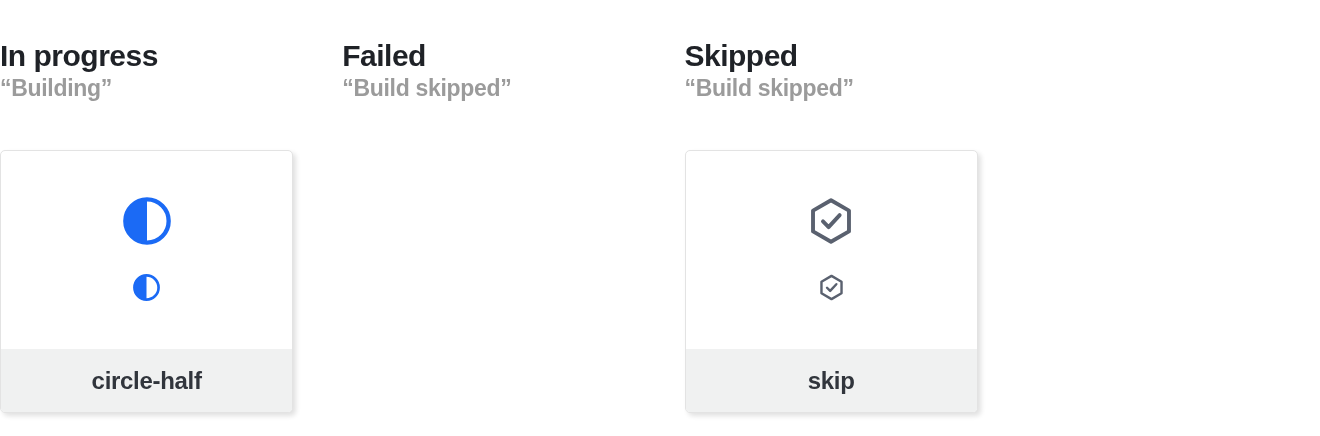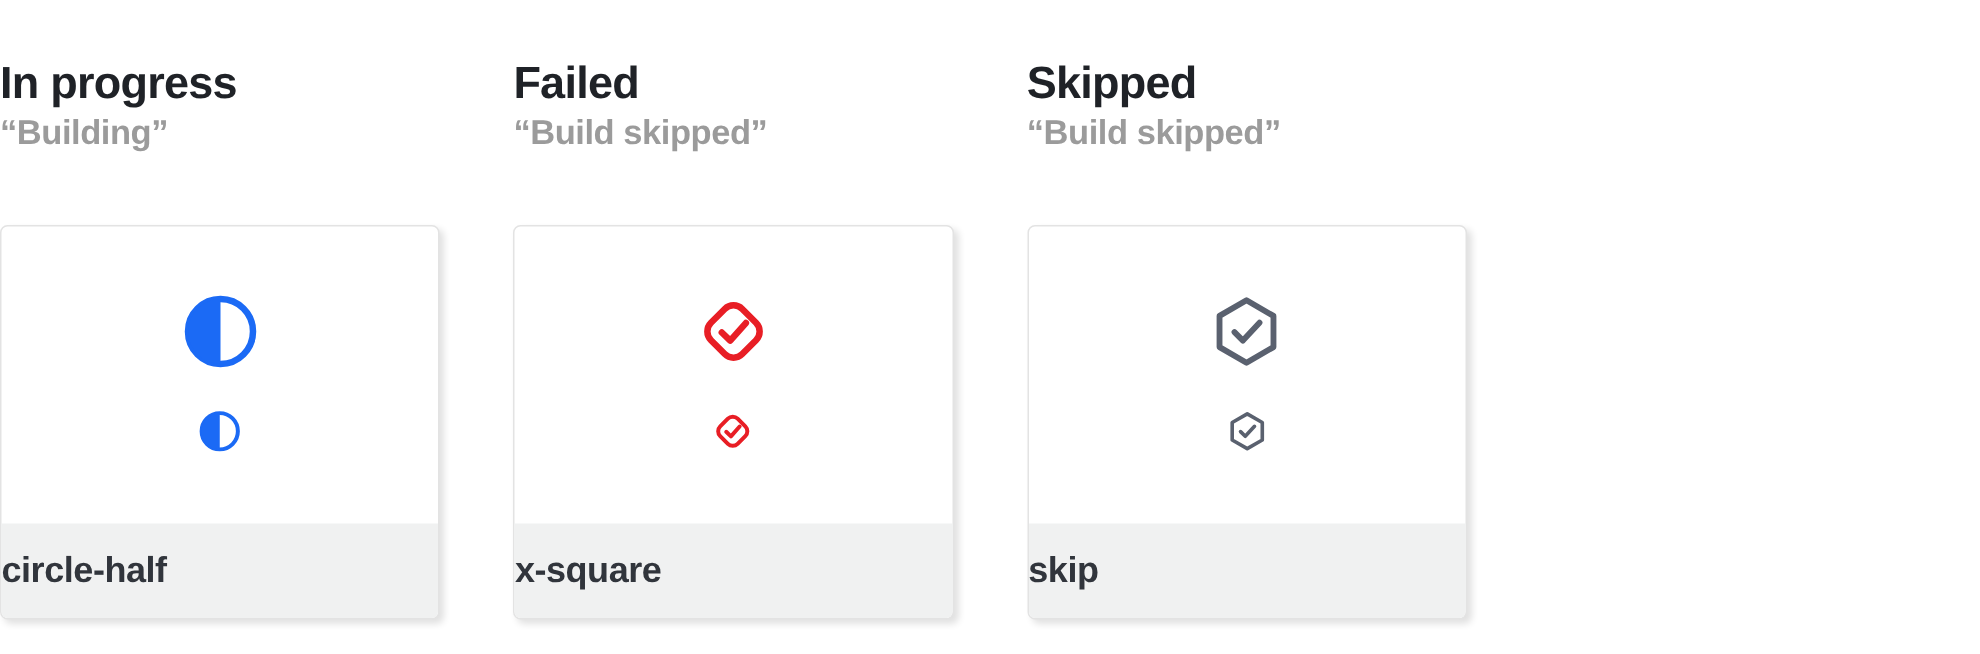--- a/index.html
+++ b/index.html
@@ -50,21 +50,21 @@
     gap: 26px;
   }
   .icon-big  { width: 52px; height: 52px; }
   .icon-small{ width: 29px; height: 29px; }
   .icon-big svg, .icon-small svg { width: 100%; height: 100%; display: block; }
   .card-footer {
     height: 63px;
     background: #F0F1F1;
     display: flex;
     align-items: center;
-    justify-content: flex-start;
+    justify-content: center;
   }
   .footer-label {
     font-size: 24px;
     font-weight: bold;
     letter-spacing: -0.3px;
     color: #31353C;
   }
 </style>
 </head>
 <body>
@@ -92,39 +92,20 @@
       <div class="card-footer">
         <span class="footer-label">circle-half</span>
       </div>
     </div>
   </div>
 
 
   <div class="column">
     <div class="col-title">Failed</div>
     <div class="col-subtitle">“Build skipped”</div>
-    <div class="card">
-      <div class="card-body" style="color: rgb(232, 30, 37);">
-        <span class="icon-big">
-          <svg viewBox="0 0 24 24" fill="none">
-            <rect x="5.2" y="5.2" width="13.6" height="13.6" rx="3.8" transform="rotate(45 12 12)" stroke="currentColor" stroke-width="2"></rect>
-            <path d="M8.4 12.3 l2.6 2.5 L15.8 9.4" stroke="currentColor" stroke-width="2" stroke-linecap="round" stroke-linejoin="round"></path>
-          </svg>
-        </span>
-        <span class="icon-small">
-          <svg viewBox="0 0 24 24" fill="none">
-            <rect x="5.2" y="5.2" width="13.6" height="13.6" rx="3.8" transform="rotate(45 12 12)" stroke="currentColor" stroke-width="2.2"></rect>
-            <path d="M8.4 12.3 l2.6 2.5 L15.8 9.4" stroke="currentColor" stroke-width="2.2" stroke-linecap="round" stroke-linejoin="round"></path>
-          </svg>
-        </span>
-      </div>
-      <div class="card-footer">
-        <span class="footer-label">x-square</span>
-      </div>
-    </div>
   </div>
 
   <div class="column">
     <div class="col-title">Skipped</div>
     <div class="col-subtitle">“Build skipped”</div>
     <div class="card">
       <div class="card-body" style="color: rgb(90, 97, 111);">
         <span class="icon-big">
           <svg viewBox="0 0 24 24" fill="none">
             <path d="M12 2.4 L20.3 7.2 V16.8 L12 21.6 L3.7 16.8 V7.2 Z" stroke="currentColor" stroke-width="1.8" stroke-linejoin="round"></path>

